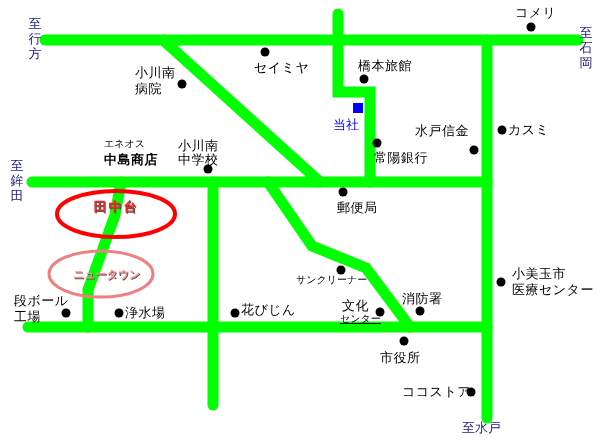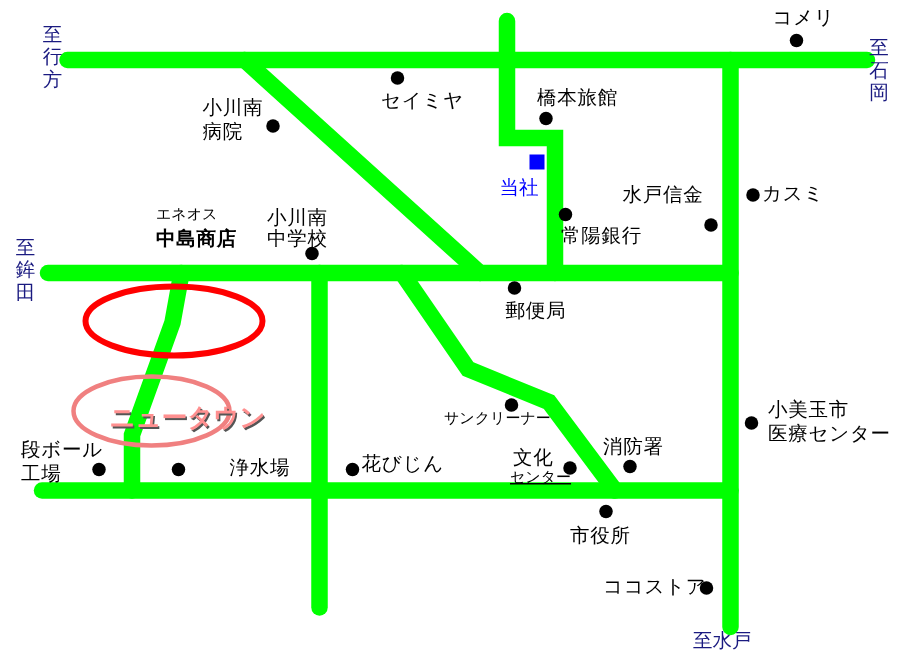--- a/index.html
+++ b/index.html
@@ -8,21 +8,21 @@
   #map { position: absolute; left: 0; top: 0; width: 600px; height: 440px; }
   .road { stroke: #00ff00; stroke-width: 11; fill: none; stroke-linecap: round; stroke-linejoin: miter; }
   .dot { fill: #000000; }
   .lbl { position: absolute; font-size: 13px; color: #000; line-height: 15px; white-space: nowrap; letter-spacing: 0.5px; }
   .lbl.sm { font-size: 10px; line-height: 12px; letter-spacing: 0; }
   .dir { position: absolute; font-size: 13px; color: #1a1a80; line-height: 15px; white-space: nowrap; text-align: center; }
   .dir.vert { width: 14px; text-align: center; word-break: break-all; white-space: normal; }
   .company { position: absolute; color: #0000ff; font-size: 13px; }
   .site { position: absolute; font-weight: bold; color: #ff2020; font-size: 13px; line-height: 15px; text-align: center;
           text-shadow: 1px 1px 0 #555; letter-spacing: 2px; }
-  .nt { position: absolute; font-weight: bold; color: #ff9090; font-size: 17px; text-shadow: 1px 1px 0 #555; white-space: nowrap; }
+  .nt { position: absolute; font-weight: bold; color: #ff9090; font-size: 11px; text-shadow: 1px 1px 0 #555; white-space: nowrap; }
 </style>
 </head>
 <body>
 
 <svg id="map" viewBox="0 0 600 440" xmlns="http://www.w3.org/2000/svg">
 
   <g>
     <line class="road" x1="45" y1="40" x2="578" y2="40"></line>
     <line class="road" x1="163" y1="40" x2="320" y2="182"></line>
     <polyline class="road" points="338,14 338,92 370,92 370,182" style="stroke-linecap:round"></polyline>
@@ -62,20 +62,21 @@
 </svg>
 
 <div class="dir vert" style="left:28px;top:16px;">至行方</div>
 <div class="dir vert" style="left:579px;top:25px;">至石岡</div>
 <div class="dir vert" style="left:10px;top:158px;">至鉾田</div>
 <div class="dir" style="left:462px;top:420px;">至水戸</div>
 
 <div class="company" style="left:333px;top:116px;">当社</div>
 
 <div class="site" style="left:80px;top:199px;width:72px;">
+  <div>田中台</div>
 </div>
 <div class="nt" style="left:73px;top:267px;">ニュータウン</div>
 
 <div class="lbl" style="left:515px;top:5px;">コメリ</div>
 <div class="lbl" style="left:254px;top:60px;">セイミヤ</div>
 <div class="lbl" style="left:135px;top:65px;">小川南</div>
 <div class="lbl" style="left:135px;top:81px;">病院</div>
 <div class="lbl" style="left:358px;top:58px;">橋本旅館</div>
 <div class="lbl" style="left:415px;top:123px;">水戸信金</div>
 <div class="lbl" style="left:508px;top:122px;">カスミ</div>
@@ -83,19 +84,19 @@
 <div class="lbl sm" style="left:104px;top:138px;">エネオス</div>
 <div class="lbl" style="left:104px;top:152px;font-weight:bold;">中島商店</div>
 <div class="lbl" style="left:178px;top:138px;">小川南</div>
 <div class="lbl" style="left:178px;top:152px;">中学校</div>
 <div class="lbl" style="left:337px;top:200px;">郵便局</div>
 <div class="lbl sm" style="left:296px;top:274px;">サンクリーナー</div>
 <div class="lbl" style="left:512px;top:266px;">小美玉市</div>
 <div class="lbl" style="left:512px;top:282px;">医療センター</div>
 <div class="lbl" style="left:14px;top:293px;">段ボール</div>
 <div class="lbl" style="left:14px;top:309px;">工場</div>
-<div class="lbl" style="left:125px;top:305px;margin-left:28px;">浄水場</div>
+<div class="lbl" style="left:125px;top:305px;">浄水場</div>
 <div class="lbl" style="left:241px;top:302px;">花びじん</div>
 <div class="lbl" style="left:342px;top:298px;">文化</div>
 <div class="lbl sm" style="left:340px;top:313px;text-decoration:underline;">センター</div>
 <div class="lbl" style="left:402px;top:291px;">消防署</div>
 <div class="lbl" style="left:380px;top:350px;">市役所</div>
 <div class="lbl" style="left:402px;top:384px;">ココストア</div>
 
 </body></html>

